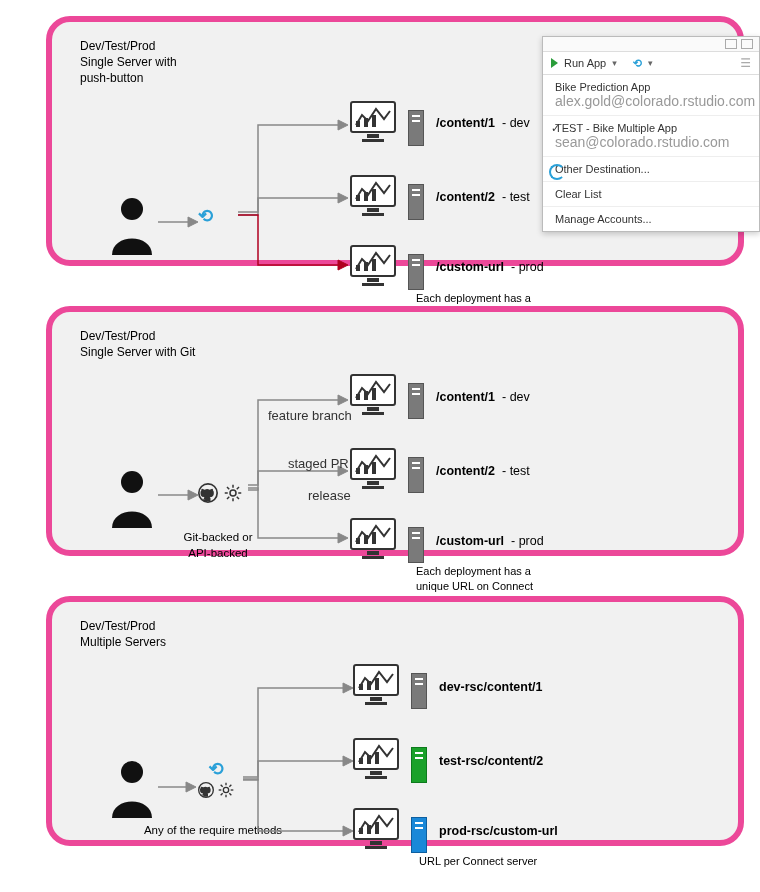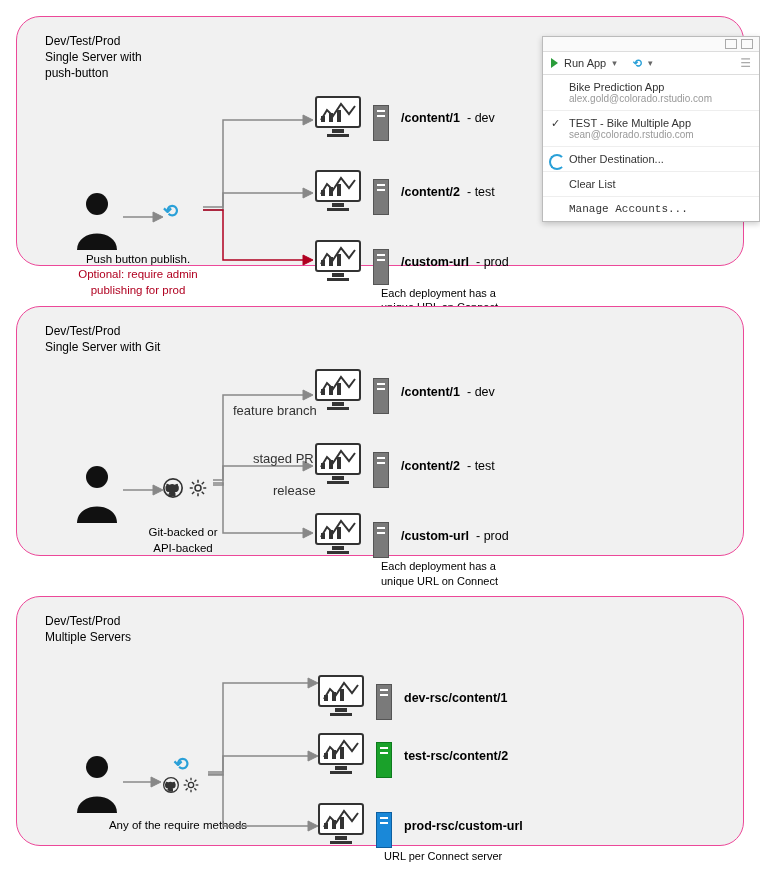--- a/index.html
+++ b/index.html
@@ -7,25 +7,26 @@
     margin: 0;
     padding: 16px;
     font-family: Arial, Helvetica, sans-serif;
     font-size: 12px;
     background: #fff;
     width: 760px;
     position: relative;
   }
   .panel {
     position: relative;
-    border: 1px solid #ec4899;
+    border: 6px solid #ec4899;
     border-radius: 24px;
     background: #f1f1f1;
     margin-bottom: 40px;
     padding: 12px 16px 16px 16px;
+    margin-left: 30px;
   }
   .panel-title {
     font-size: 12px;
     line-height: 1.35;
     margin: 4px 0 8px 12px;
     white-space: pre-line;
   }
   .row {
     position: relative;
     height: 210px;
@@ -137,56 +138,52 @@
     background:#fff;
   }
   .popup-toolbar .run-tri {
     width:0;height:0;border-left:7px solid #2a9d3a;border-top:5px solid transparent;border-bottom:5px solid transparent;
   }
   .popup-toolbar .run-label { color:#333; font-size:11px;}
   .popup-toolbar .dd { color:#666; font-size:9px;}
   .popup-toolbar .swirl { color:#2aa0d8; font-weight:bold;}
   .popup-toolbar .stack { color:#aaa; font-size:12px;}
   .popup-item {
-    padding: 6px 10px 6px 26px;
+    padding: 6px 10px 6px 12px;
     border-bottom: 1px solid #eee;
     position:relative;
   }
   .popup-item .title { color:#333; font-size:11px;}
-  .popup-item .subtitle { color:#999; font-size:10px;}
+  .popup-item .subtitle { color:#999; font-size:14px;}
   .popup-item.checked::before {
     content:"✓"; position:absolute; left:8px; top:6px; color:#333;
   }
   .popup-item.icon::before {
     content:""; position:absolute; left:6px; top:7px; width:12px;height:12px;
     border:2px solid #2aa0d8; border-right-color:transparent; border-radius:50%;
   }
-  .popup-item:last-child { border-bottom:none;font-family:Liberation Mono, monospace; }
+  .popup-item:last-child { border-bottom:none; }
 </style>
 </head>
 <body>
 
 <div class="panel" style="height:250px;">
   <div class="panel-title">Dev/Test/Prod
 Single Server with
 push-button</div>
   <div class="row">
 
     <div class="user">
       <svg width="48" height="60" viewBox="0 0 48 60">
         <circle cx="24" cy="14" r="11" fill="#111"></circle>
         <path d="M4 60 C4 38 44 38 44 60 Z" fill="#111"></path>
       </svg>
     </div>
     <div class="tools" style="top:110px;">
       <span class="connect-swirl">⟲</span>
-    </div>
-    <div class="user-caption" style="top:162px;">
-      <span>Push button publish.</span><br>
-      <span class="optional">Optional: require admin publishing for prod</span>
     </div>
 
     <svg class="arrow" style="left:90px; top:120px;" width="40" height="14">
       <line x1="0" y1="7" x2="30" y2="7" stroke-width="1.5"></line>
       <polygon points="30,2 40,7 30,12"></polygon>
     </svg>
     <svg class="arrow" style="left:170px; top:20px;" width="110" height="110">
       <polyline points="0,100 20,100 20,10 100,10" fill="none" stroke-width="1.5"></polyline>
       <polygon points="100,5 110,10 100,15"></polygon>
     </svg>
@@ -406,21 +403,21 @@
     </svg>
     <svg class="arrow" style="left:175px; top:95px;" width="110" height="30">
       <polyline points="0,24 15,24 15,8 100,8" fill="none" stroke-width="1.5"></polyline>
       <polygon points="100,3 110,8 100,13"></polygon>
     </svg>
     <svg class="arrow" style="left:175px; top:118px;" width="110" height="70">
       <polyline points="0,3 15,3 15,55 100,55" fill="none" stroke-width="1.5"></polyline>
       <polygon points="100,50 110,55 100,60"></polygon>
     </svg>
 
-    <div class="deploy" style="left:285px; top:22px;">
+    <div class="deploy" style="left:285px; top:6px;">
       <span class="monitor">
         <svg width="46" height="42" viewBox="0 0 46 42">
             <rect x="1" y="1" width="44" height="30" rx="2" fill="#fff" stroke="#333" stroke-width="2"></rect>
             <rect x="17" y="33" width="12" height="4" fill="#333"></rect>
             <rect x="12" y="38" width="22" height="3" fill="#333"></rect>
             <polyline points="6,24 12,14 18,20 26,8 34,18 40,10" fill="none" stroke="#333" stroke-width="2"></polyline>
             <rect x="6" y="20" width="4" height="6" fill="#333"></rect>
             <rect x="14" y="17" width="4" height="9" fill="#333"></rect>
             <rect x="22" y="14" width="4" height="12" fill="#333"></rect>
           </svg>

